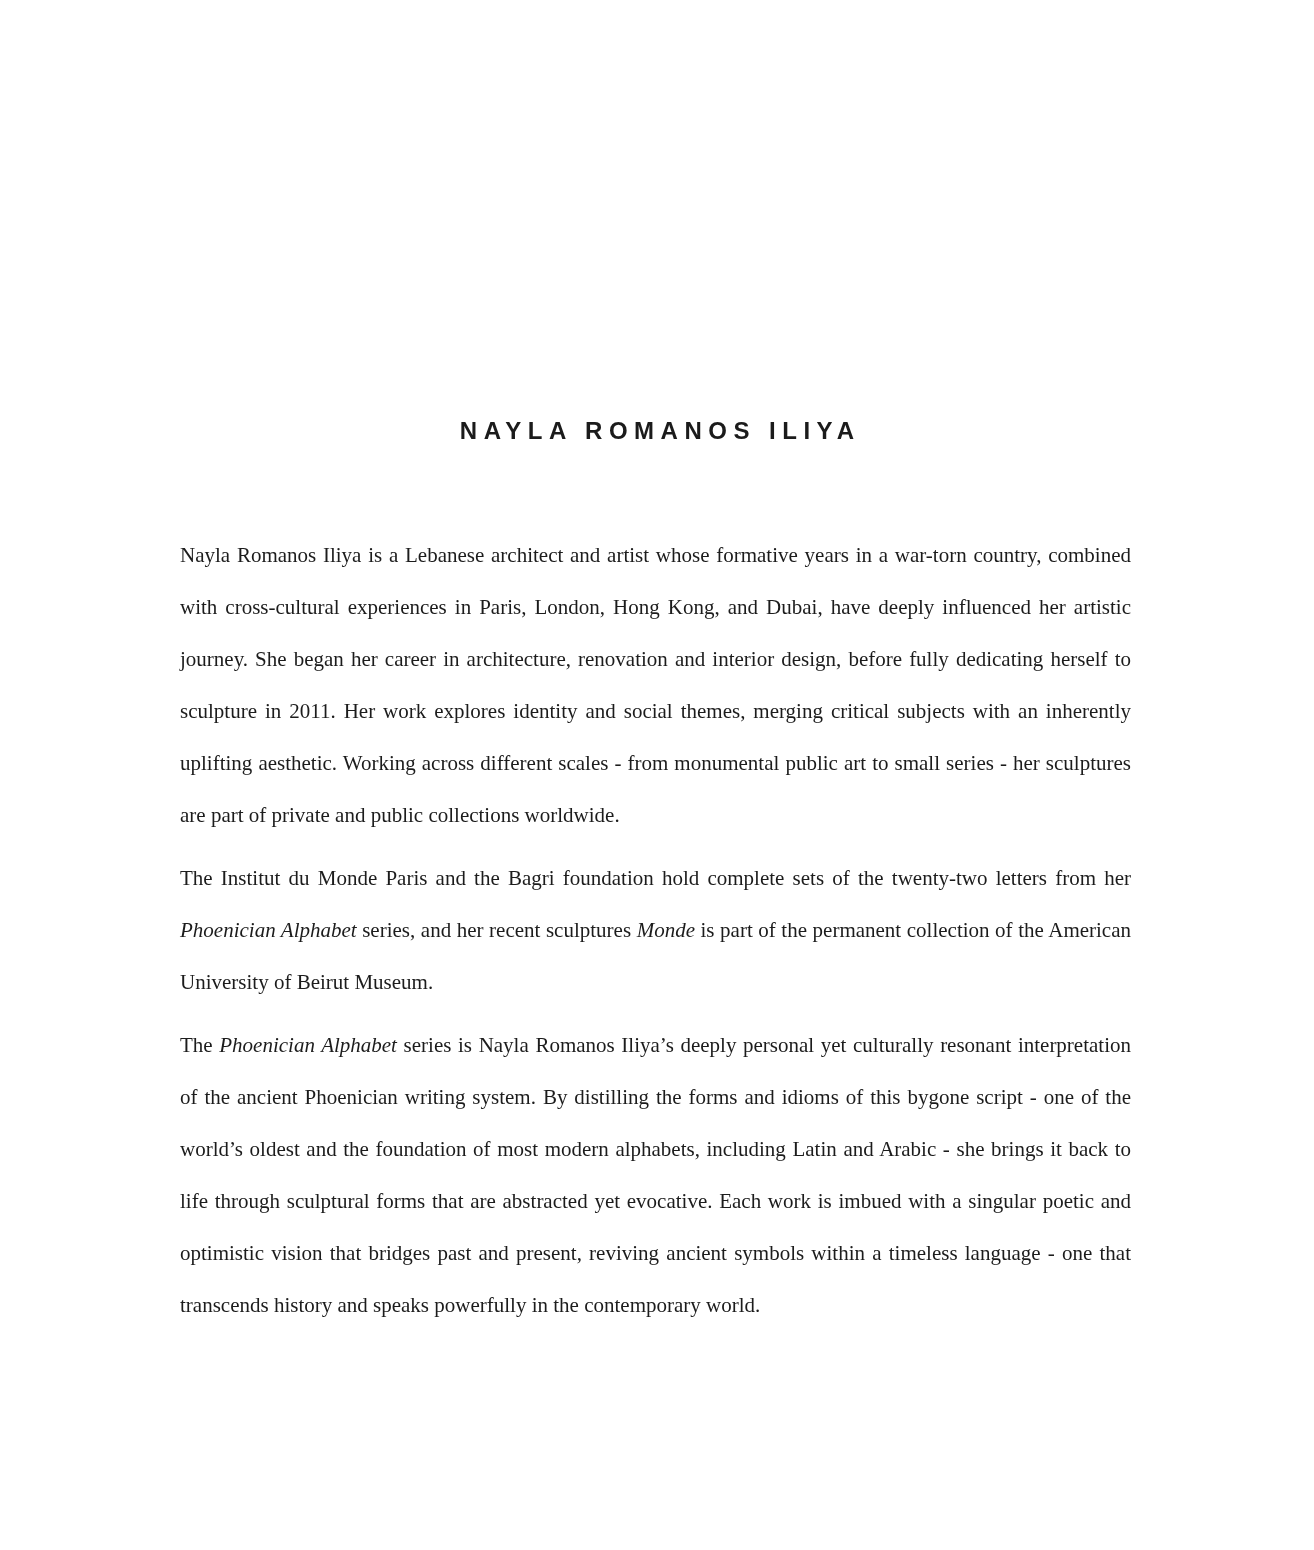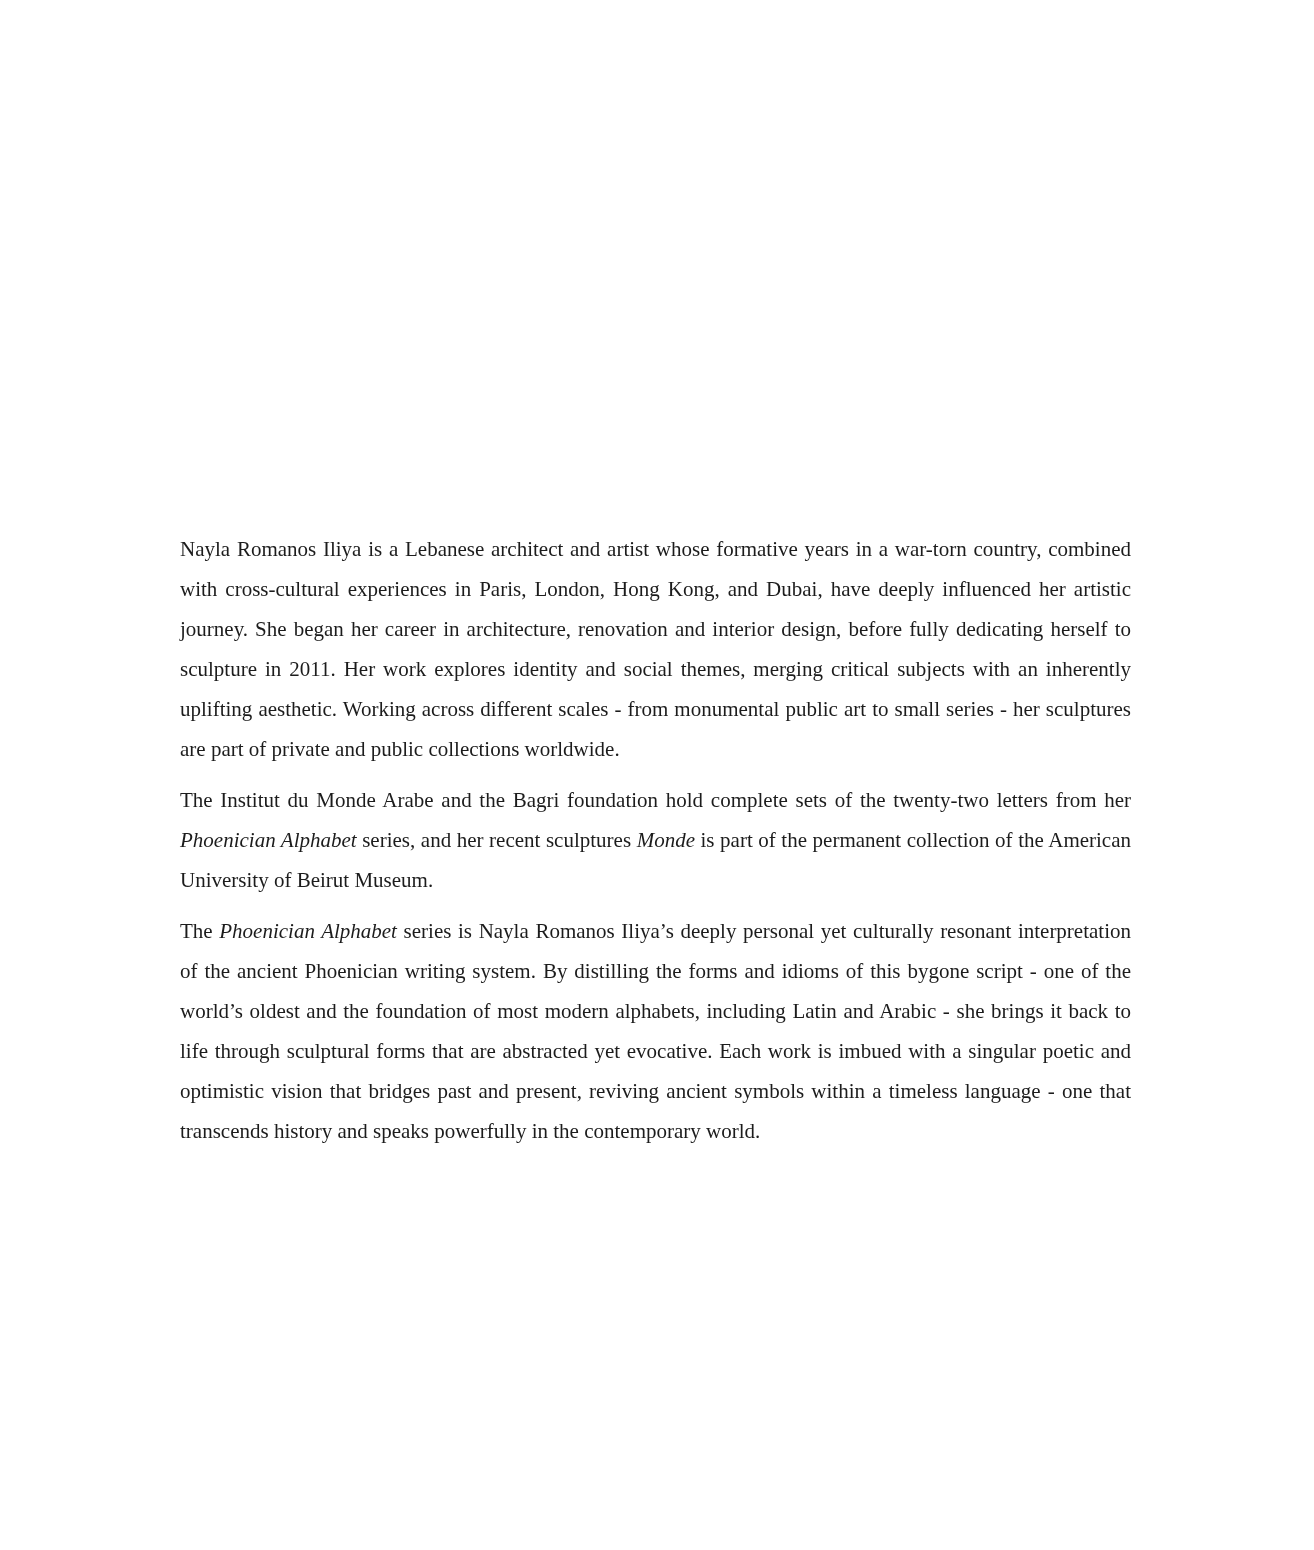--- a/index.html
+++ b/index.html
@@ -27,34 +27,35 @@
     letter-spacing: 6.5px;
     color: #1b1b1b;
     text-indent: 6.5px; 
   }
   .content {
     position: absolute;
     top: 529px;
     left: 180px;
     width: 951px;
     font-size: 21px;
-    line-height: 40px;
+    line-height: 52px;
     text-align: justify;
     color: #1c1c1c;
   }
   .content p {
     margin: 0 0 11px 0;
   }
   .content p:last-child { margin-bottom: 16px; }
   .content em {
     font-style: italic;
   }
 </style>
 </head>
 <body>
 
 <div class="page">
+  <h1 class="title">NAYLA ROMANOS ILIYA</h1>
   <div class="content">
       <p><span>Nayla Romanos Iliya is a Lebanese architect and artist whose formative years in a war-torn country, combined with cross-cultural experiences in Paris, London, Hong Kong, and Dubai, have deeply influenced her artistic journey. She began her career in architecture, renovation and interior design, before fully dedicating herself to sculpture in 2011. Her work explores identity and social themes, merging critical subjects with an inherently uplifting aesthetic. Working across different scales - from monumental public art to small series - her sculptures are part of private and public collections worldwide.</span></p>
-      <p><span>The Institut du Monde Arabe and the Bagri foundation hold complete sets of the twenty-two letters from her </span><em>Phoenician Alphabet</em><span> series, and her recent sculptures </span><em>Monde</em><span> is part of the permanent collection of the American University of Beirut Museum.</span></p>
+      <p><span>The Institut du Monde Paris and the Bagri foundation hold complete sets of the twenty-two letters from her </span><em>Phoenician Alphabet</em><span> series, and her recent sculptures </span><em>Monde</em><span> is part of the permanent collection of the American University of Beirut Museum.</span></p>
       <p><span>The </span><em>Phoenician Alphabet</em><span> series is Nayla Romanos Iliya’s deeply personal yet culturally resonant interpretation of the ancient Phoenician writing system. By distilling the forms and idioms of this bygone script - one of the world’s oldest and the foundation of most modern alphabets, including Latin and Arabic - she brings it back to life through sculptural forms that are abstracted yet evocative. Each work is imbued with a singular poetic and optimistic vision that bridges past and present, reviving ancient symbols within a timeless language - one that transcends history and speaks powerfully in the contemporary world.</span></p>
     </div>
 </div>
 
 </body></html>

